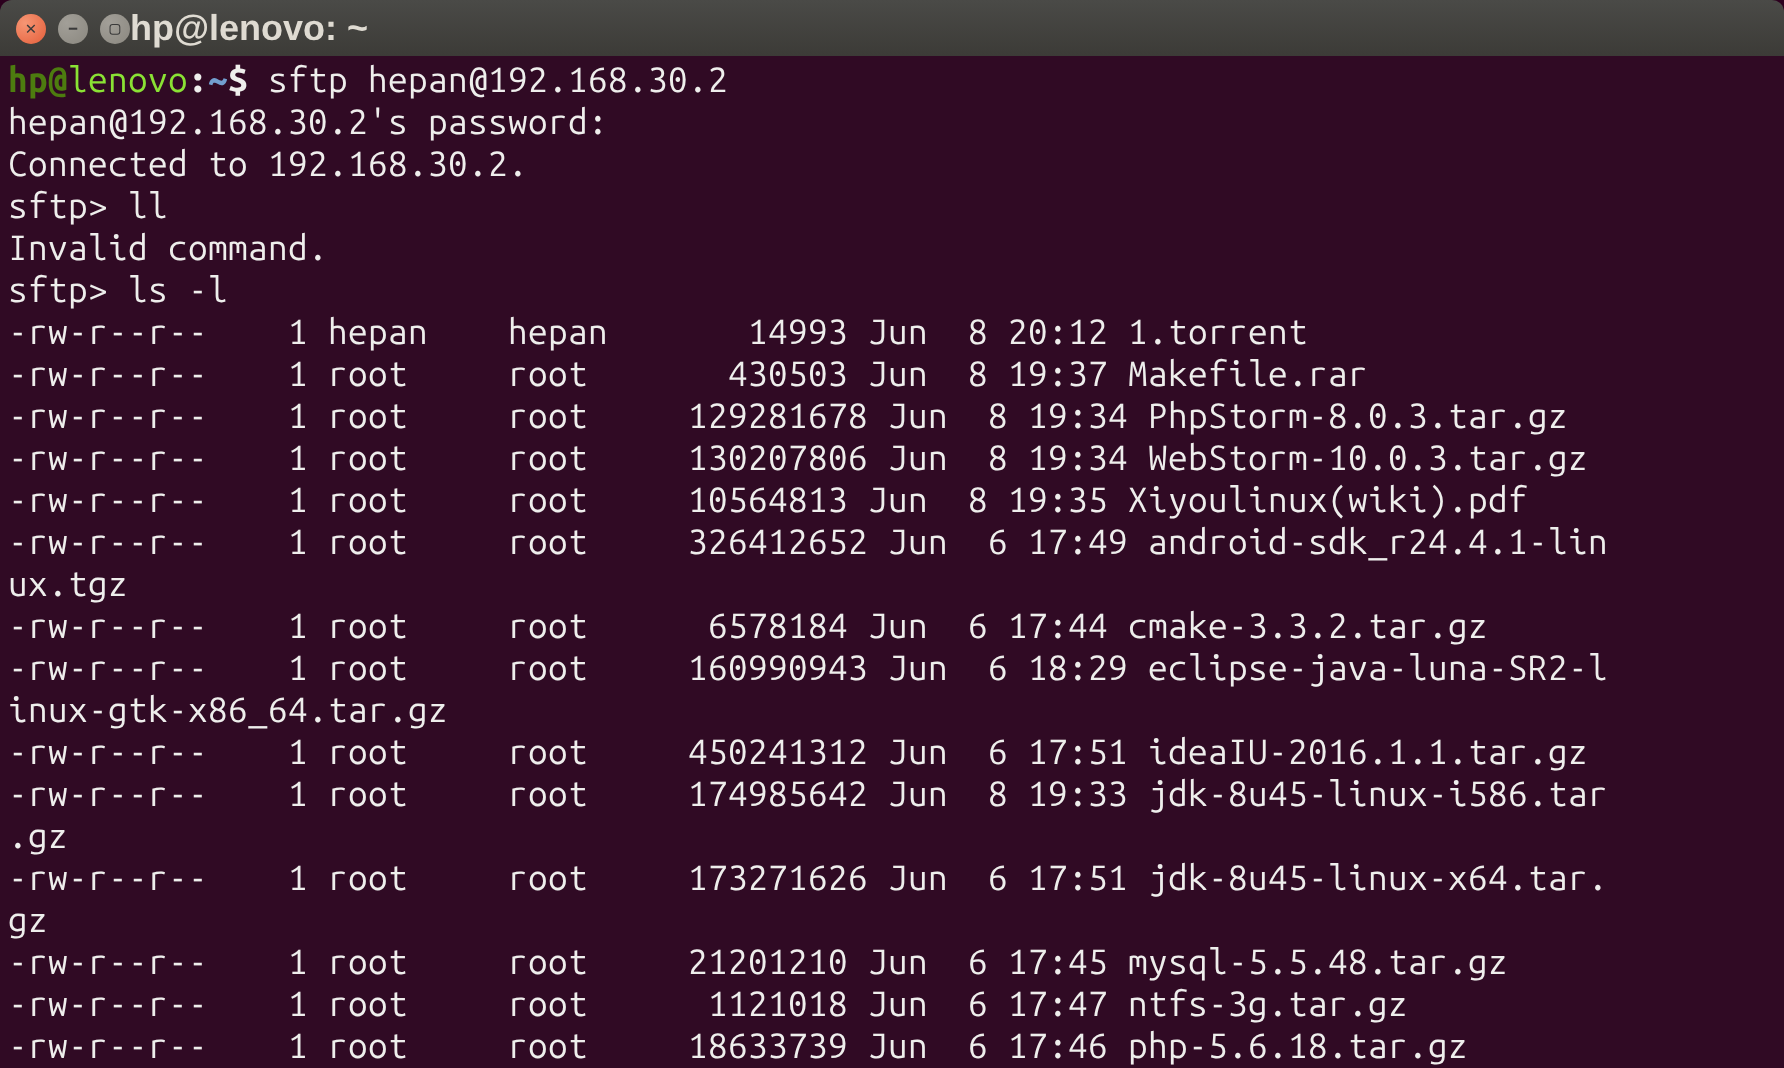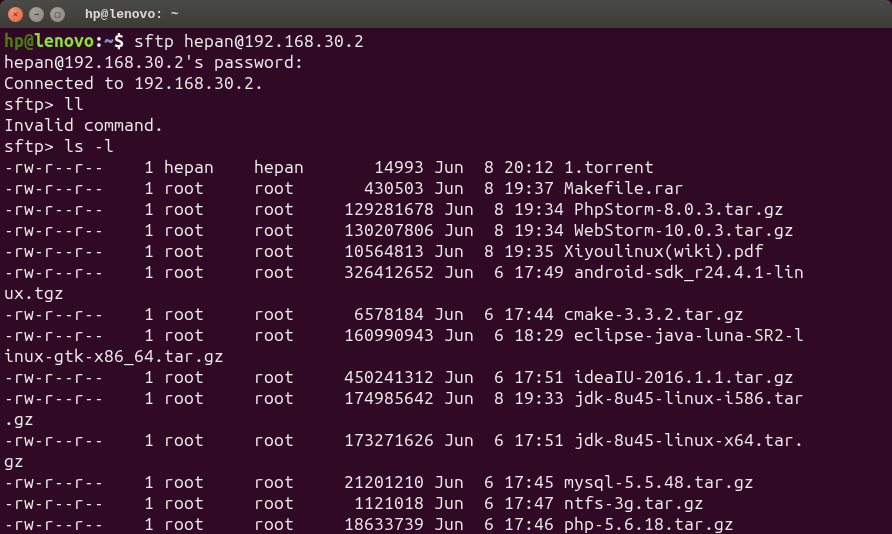--- a/index.html
+++ b/index.html
@@ -33,39 +33,39 @@
       align-items: center;
       justify-content: center;
       font-size: 9px;
       font-weight: bold;
       color: #3a3a3a;
     }
     .wc-close { background: radial-gradient(circle at 30% 30%, #f79674, #e45e3a); }
     .wc-min { background: radial-gradient(circle at 30% 30%, #a29f98, #8b8880); }
     .wc-max { background: radial-gradient(circle at 30% 30%, #a29f98, #8b8880); }
     .title {
-      margin-left: 20px;
+      margin-left: 0;
       color: #dfdbd2;
-      font-family: Liberation Mono, monospace;
-      font-size: 13px;
+      font-family: Liberation Sans, sans-serif;
+      font-size: 18px;
       font-weight: bold;
     }
     .terminal {
       background: #300a24;
       color: #eeeeec;
       padding: 2px 4px;
       line-height: 1.2;
       font-size: 17.5px;
       white-space: pre;
       height: calc(100% - 28px);
       overflow: hidden;
       letter-spacing: 0.2px;
     }
     .user { color: #4d7c0f; font-weight: bold; }
-    .host { color: #8ae234; font-weight: bold; }
+    .host { color: #8ae234; font-weight: normal; }
     .colon { color: #eeeeec; font-weight: bold; }
     .path { color: #729fcf; font-weight: bold; }
     .dollar { color: #eeeeec; font-weight: bold; }
     .line { display: block; }
   </style>
 </head>
 <body>
 
 <div class="titlebar">
   <div class="window-controls">

